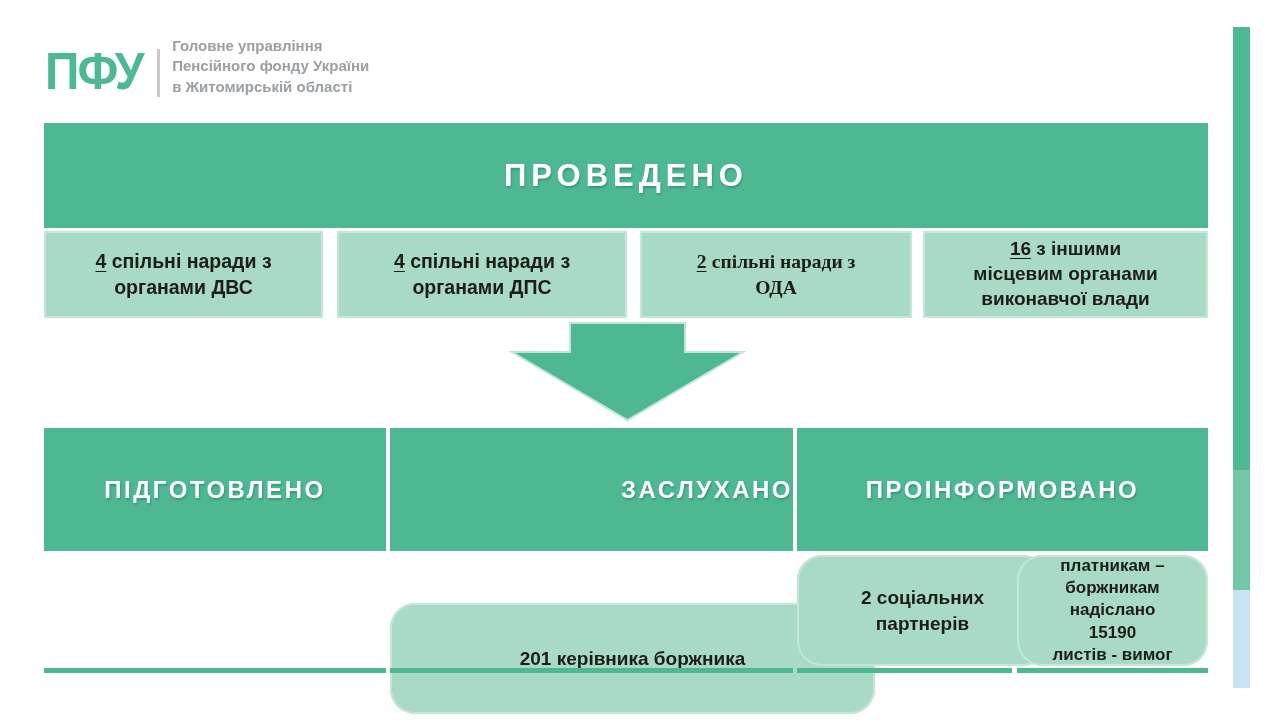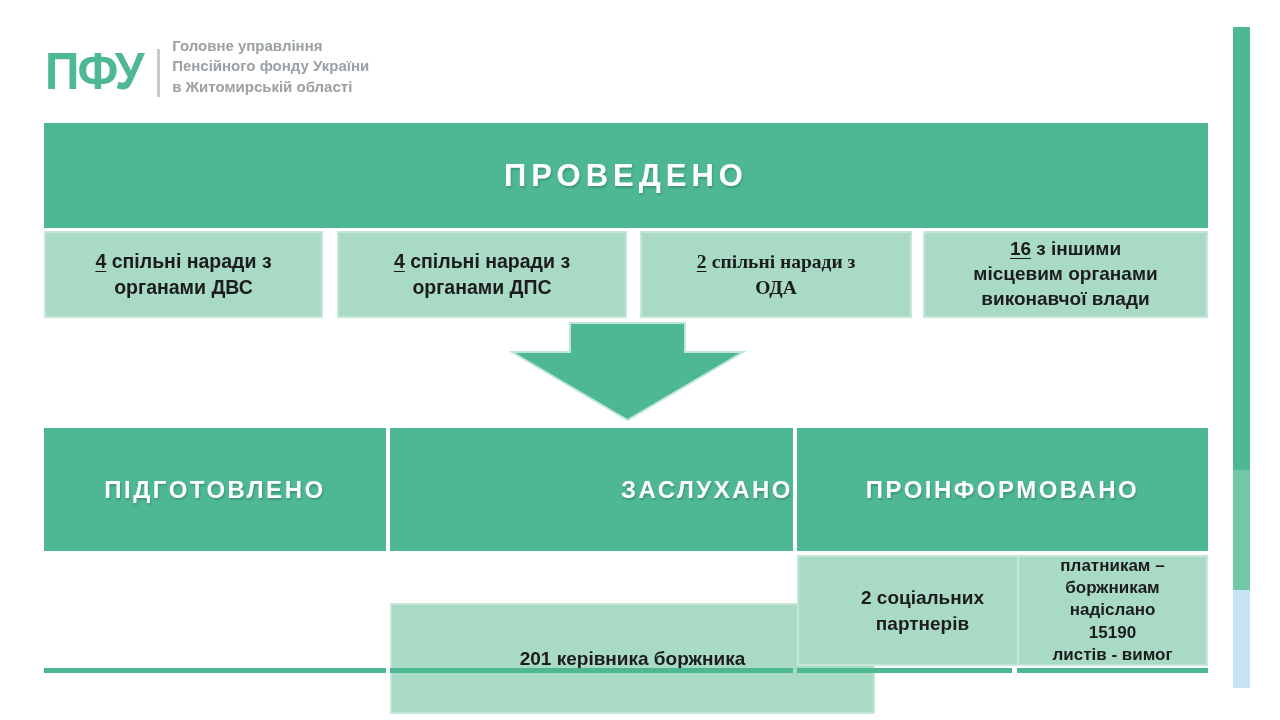--- a/index.html
+++ b/index.html
@@ -46,21 +46,21 @@
   .tc3{left:640px;width:272px;font-family:Liberation Serif, serif;}
   .tc4{left:923px;width:285px;font-size:19px;}
   
   .arrow{position:absolute;left:500px;top:322px;}
   .arrow polygon{fill:var(--brand-green);stroke:#BFE6D6;stroke-width:2;}
   
   .low-hdr{top:428px;height:123px;font-size:24px;letter-spacing:2.5px;}
   .lh1{left:44px;width:342px;}
   .lh2{left:390px;width:403px;justify-content:flex-end;}
   .lh3{left:797px;width:411px;}
-  .low-cell{top:555px;height:111px;font-size:19px;line-height:1.32;}
+  .low-cell{top:555px;height:111px;font-size:19px;line-height:1.32;border-radius:25px;}
   .bc1{left:44px;width:342px;}
   .bc2{left:390px;width:485px;margin-top:48px;}
   .bc3a{left:797px;width:251px;}
   .bc3b{left:1017px;width:191px;font-size:17px;line-height:1.3;}
   .strip{top:668px;height:5px;background:var(--brand-green);}
   .s1{left:44px;width:342px;}
   .s2{left:390px;width:403px;}
   .s3{left:797px;width:215px;}
   .s4{left:1017px;width:191px;}
   

